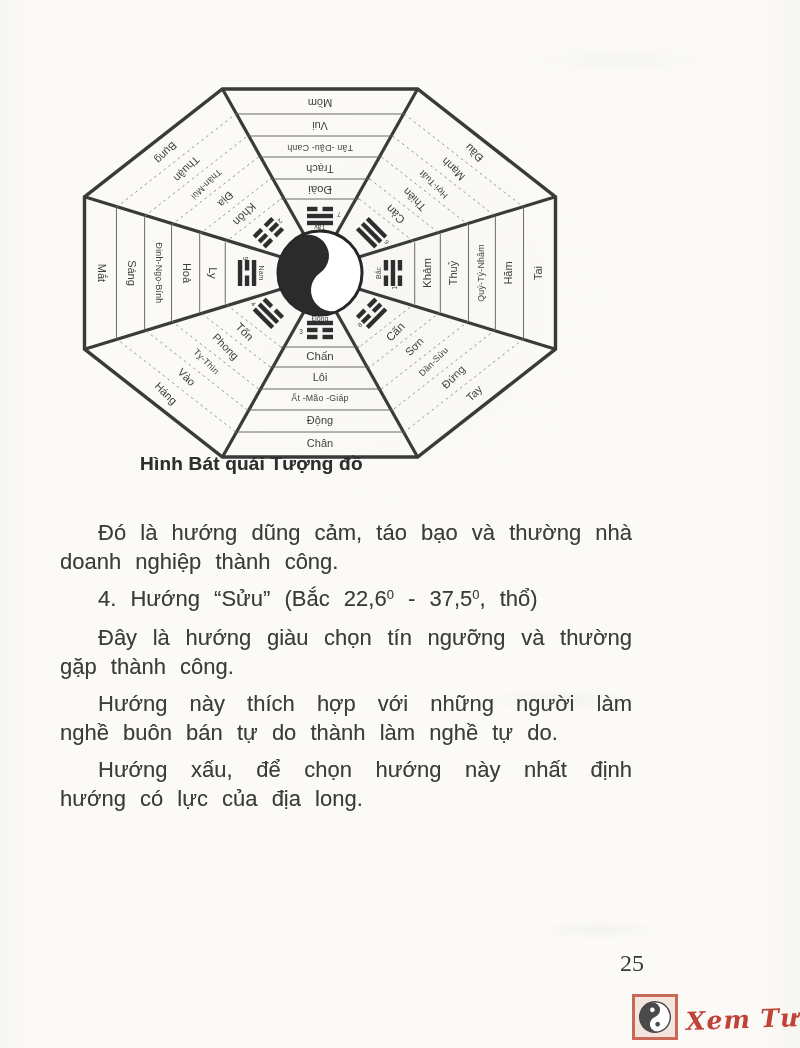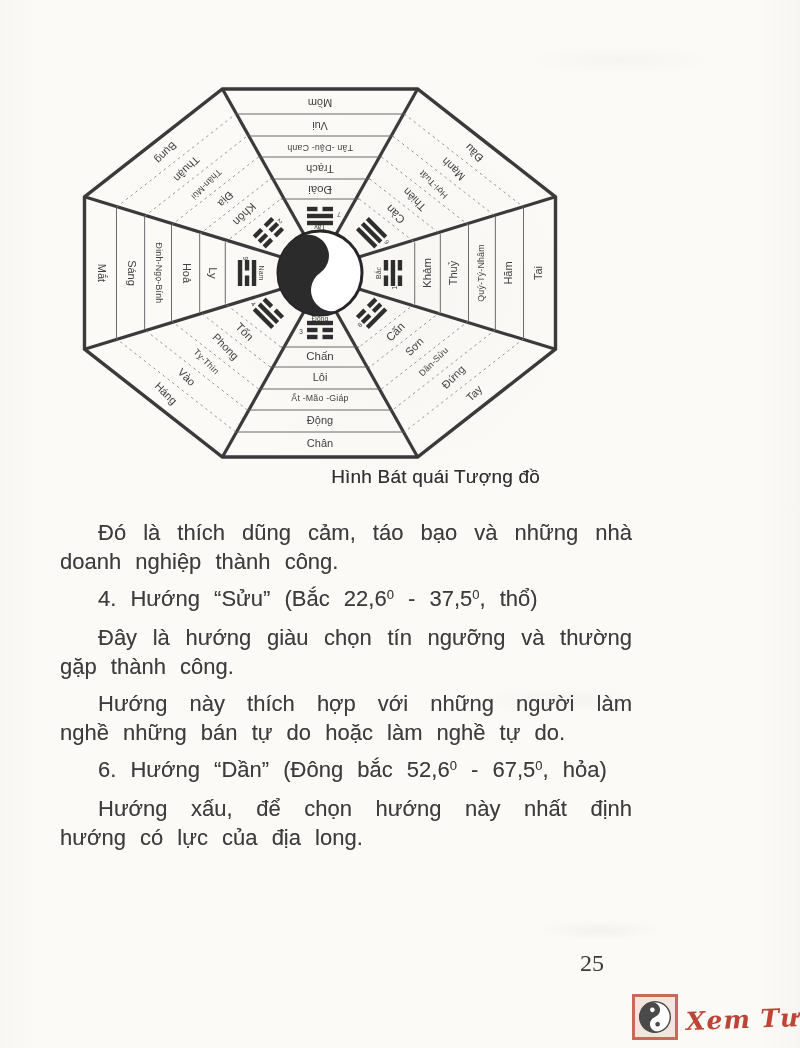--- a/index.html
+++ b/index.html
@@ -24,39 +24,39 @@
     text-anchor:middle;
   }
   .gua{font-size:11.5px;}
   .img{font-size:11px;}
   .stems{font-size:8.8px;letter-spacing:.2px;}
   .attr{font-size:11px;}
   .bodyp{font-size:11px;}
   .tiny{font-size:7px;}
   .num{font-size:6.5px;}
   .caption{
-    position:absolute;left:140px;top:466px;width:400px;
-    text-align:right;font-size:19px;font-weight:normal;color:#2f2f2f;
+    position:absolute;left:140px;top:453px;width:400px;
+    text-align:left;font-size:19px;font-weight:bold;color:#2f2f2f;
     letter-spacing:.2px;
     text-shadow:0 0 .5px rgba(0,0,0,.4);
   }
   #text-block{
     position:absolute;left:60px;top:518px;width:572px;
   }
   #text-block p{
     margin:0 0 8px 0;
     font-size:22px;line-height:29px;
     text-align:justify;text-indent:38px;
     word-spacing:8px;color:#3c3c3c;
     text-shadow:0 0 .4px rgba(0,0,0,.3);
   }
   #text-block p.heading{margin-bottom:10px;}
   #text-block sup{font-size:13px;line-height:0;vertical-align:7px;}
   .page-number{
-    position:absolute;left:562px;top:950px;width:60px;
+    position:absolute;left:602px;top:950px;width:60px;
     font-family:"Liberation Serif", serif;
     font-size:24px;color:#3a3a3a;text-align:center;
   }
   .watermark{
     position:absolute;left:632px;top:994px;
     display:flex;align-items:center;
   }
   .wm-icon{
     width:40px;height:40px;border:3px solid #c96a58;background:#f3e4de;
     display:flex;align-items:center;justify-content:center;
@@ -230,25 +230,24 @@
       <text x="0" y="0" class="stems" transform="translate(205.95781833023364,362.095454429505) rotate(45)" dominant-baseline="middle">Tỵ-Thìn</text>
       <text x="0" y="0" class="attr" transform="translate(186.04569137202046,377.651803615609) rotate(45)" dominant-baseline="middle">Vào</text>
       <text x="0" y="0" class="bodyp" transform="translate(165.2284677338885,393.91525958289964) rotate(45)" dominant-baseline="middle">Háng</text>
       <circle cx="320" cy="273" r="42" fill="#ffffff" stroke="#262626" stroke-width="3"></circle>
       <path d="M0,-42 A42,42 0 0,0 0,42 A21,21 0 0,1 0,0 A21,21 0 0,0 0,-42 Z" transform="translate(320,273) rotate(-35)" fill="#2b2b2b"></path>
     </svg>
 
   <div class="caption">Hình Bát quái Tượng đồ</div>
 
   <div id="text-block">
-      <p>Đó là thích dũng cảm, táo bạo và những nhà doanh nghiệp thành công.</p>
+      <p>Đó là hướng dũng cảm, táo bạo và thường nhà doanh nghiệp thành công.</p>
       <p class="heading">4. Hướng “Sửu” (Bắc 22,6<sup>0</sup> - 37,5<sup>0</sup>, thổ)</p>
       <p>Đây là hướng giàu chọn tín ngưỡng và thường gặp thành công.</p>
-      <p>Hướng này thích hợp với những người làm nghề những bán tự do hoặc làm nghề tự do.</p>
-      <p class="heading">6. Hướng “Dần” (Đông bắc 52,6<sup>0</sup> - 67,5<sup>0</sup>, hỏa)</p>
+      <p>Hướng này thích hợp với những người làm nghề buôn bán tự do thành làm nghề tự do.</p>
       <p>Hướng xấu, để chọn hướng này nhất định hướng có lực của địa long.</p>
     </div>
 
   <div class="page-number">25</div>
 
   <div class="watermark">
     <div class="wm-icon">
       <svg width="36" height="36" viewBox="-20 -20 40 40">
         <g transform="rotate(-20)">
           <circle r="17" fill="#ffffff" stroke="#4a4a4a" stroke-width="1.6"></circle>

